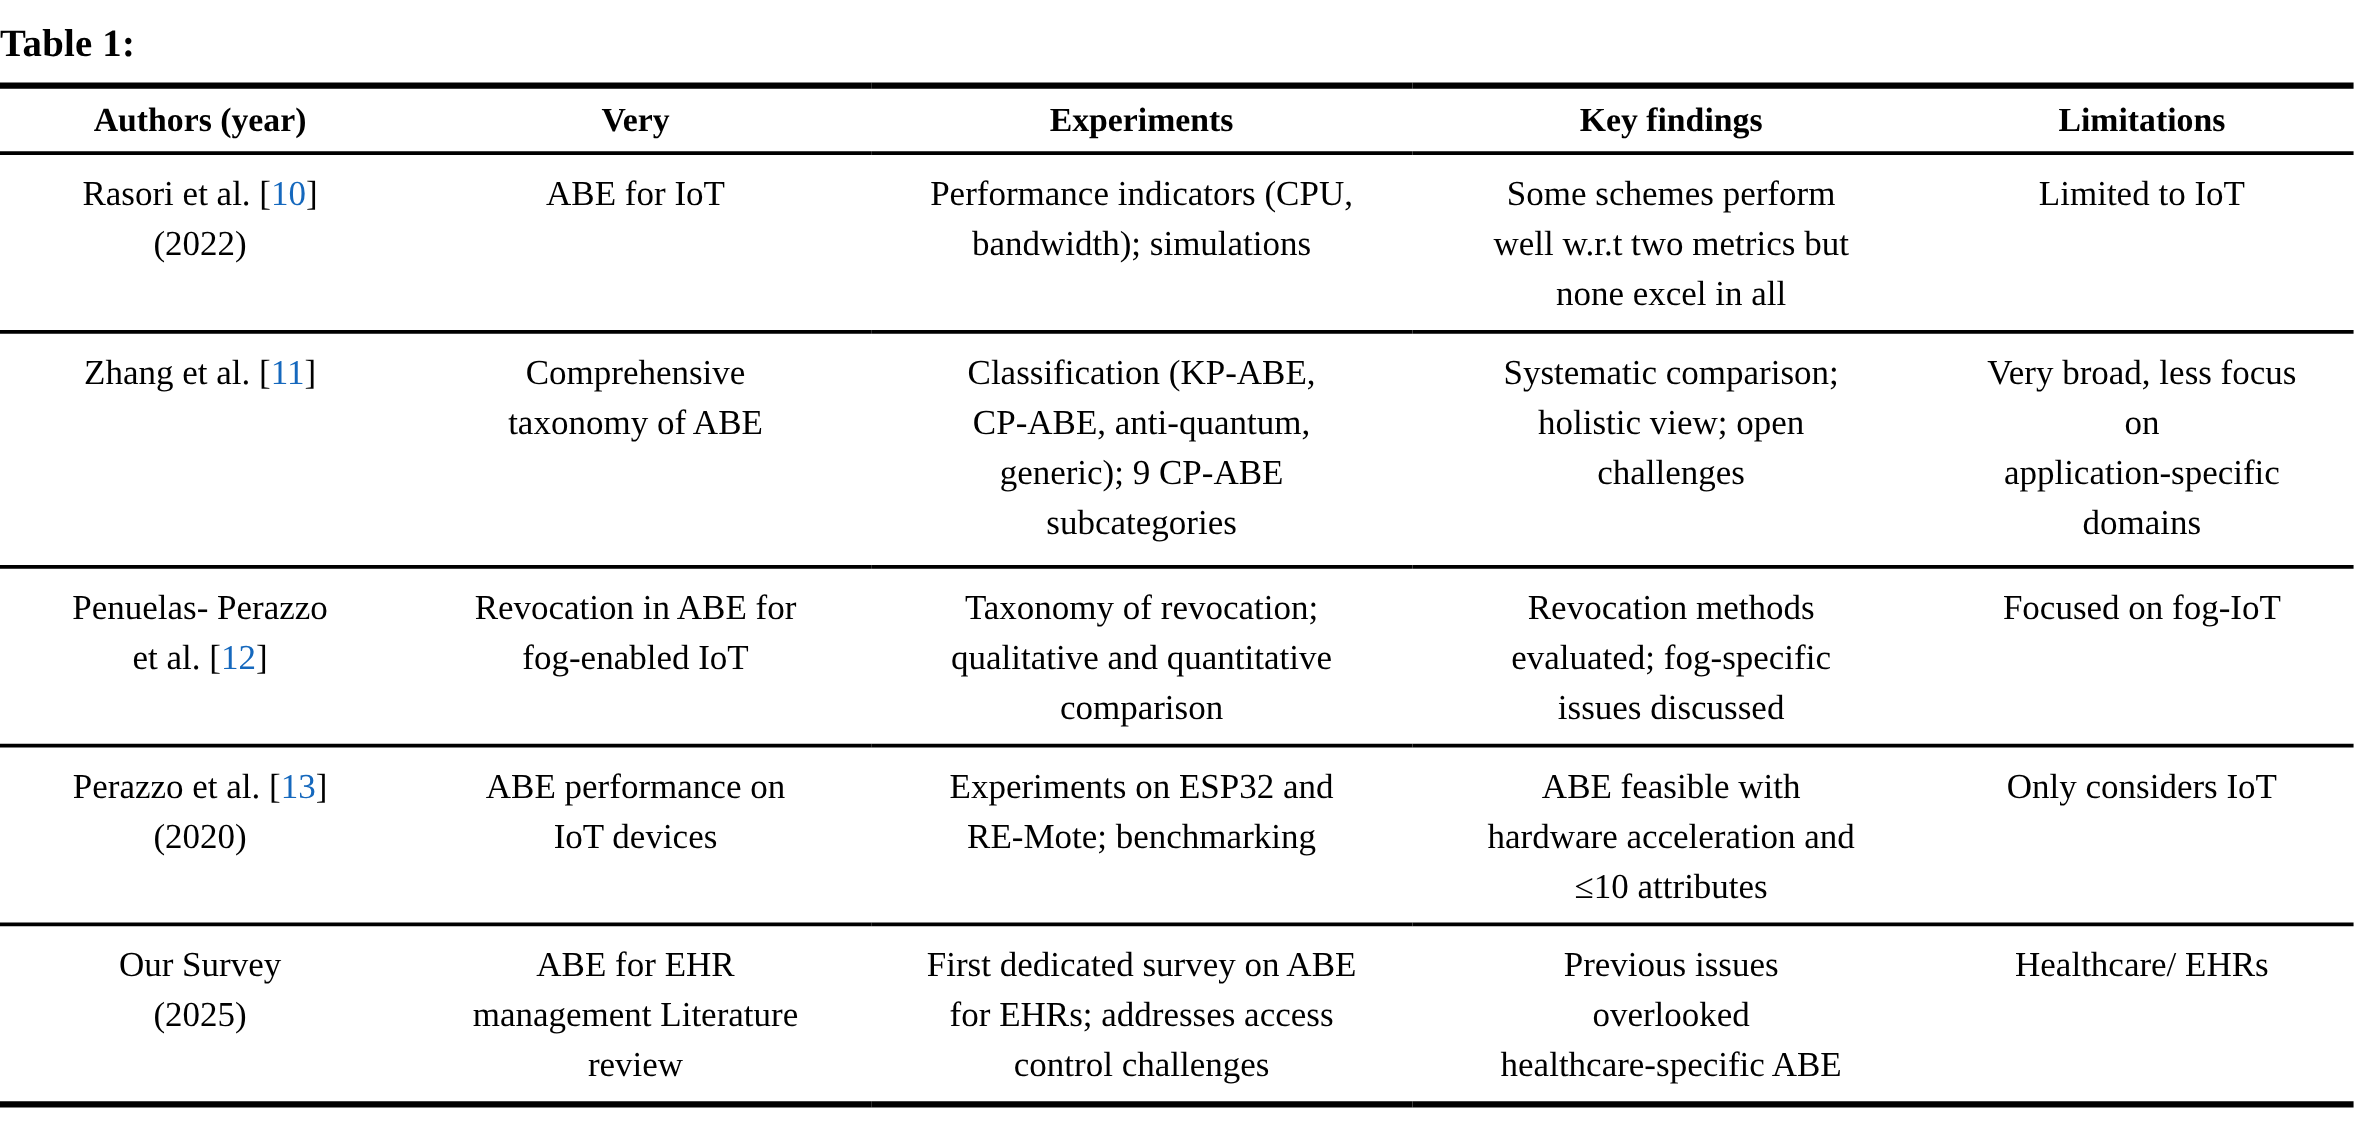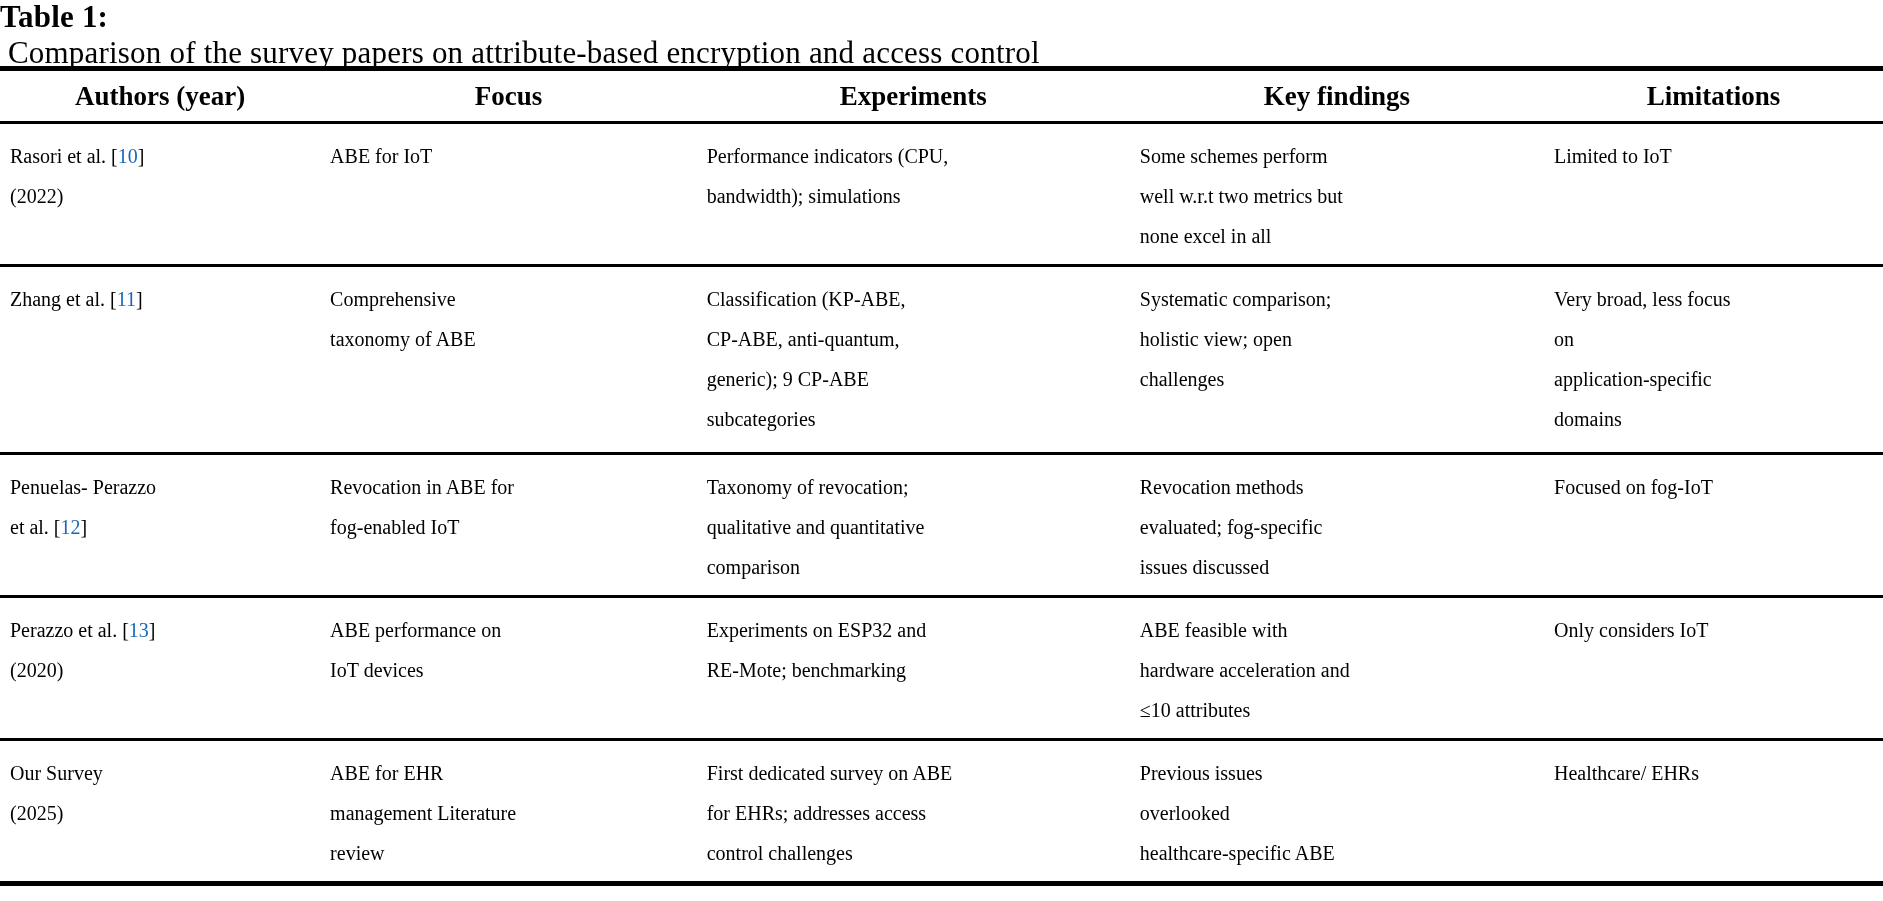--- a/index.html
+++ b/index.html
@@ -47,56 +47,57 @@
   th {
     font-size: 27px;
     font-weight: bold;
     text-align: center;
     vertical-align: middle;
     border-bottom: 3px solid var(--rule);
     padding: 0 6px;
     margin-left: 25px;
   }
   tbody td {
-    font-size: 20px;
+    font-size: 28px;
     line-height: 40px;
+    text-align: center;
     vertical-align: top;
     padding: 12px 10px 8px 10px;
     border-bottom: 3px solid var(--rule);
     white-space: pre-line;
   }
   tbody tr:nth-child(1) { height: 137px; }
   tbody tr:nth-child(2) { height: 188px; }
   tbody tr:nth-child(3) { height: 143px; }
   tbody tr:nth-child(4) { height: 141px; }
   tbody tr:nth-child(5) { height: 143px; }
   tbody tr:last-child td { border-bottom: none; }
   a.cite {
     color: var(--cite);
     text-decoration: none;
     cursor: pointer;
   }
 </style>
 </head>
 <body>
 
-<div class="title-wrap"><span class="bold">Table 1:</span><span> Comparison of the survey papers on attribute-based encryption and access control</span></div>
+<div class="title-wrap"><span class="bold">Table 1:</span></div>
 
 <table>
   <colgroup>
     <col class="c1">
       <col class="c2">
       <col class="c3">
       <col class="c4">
       <col class="c5">
   </colgroup>
   <thead>
     <tr>
       <th>Authors (year)</th>
-      <th>Focus</th>
+      <th>Very</th>
       <th>Experiments</th>
       <th>Key findings</th>
       <th>Limitations</th>
     </tr>
   </thead>
   <tbody>
       <tr>
     <td><span>Rasori et al. [</span><a class="cite" href="#">10</a><span>]</span><br><span>(2022)</span></td>
     <td>ABE for IoT</td>
     <td>Performance indicators (CPU,

